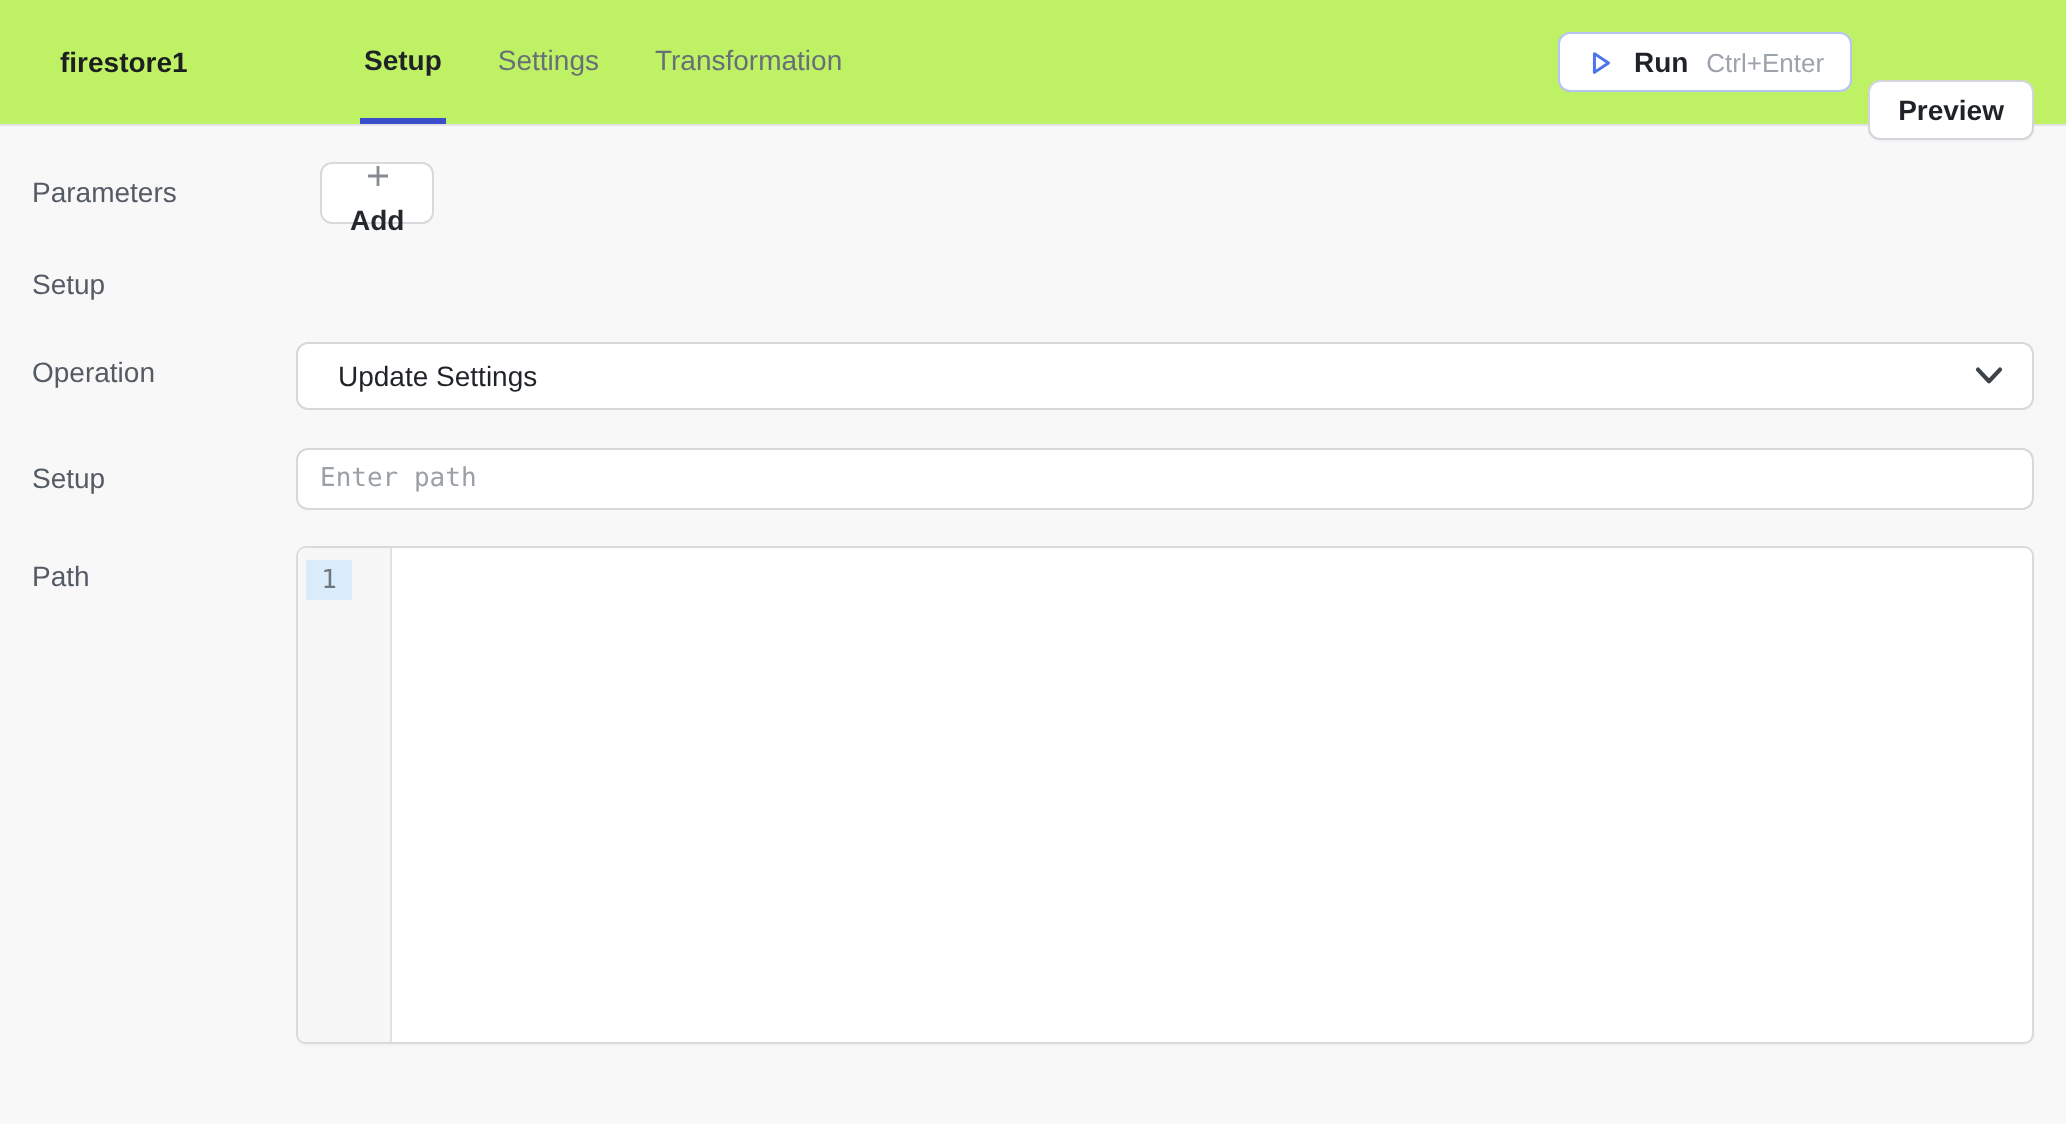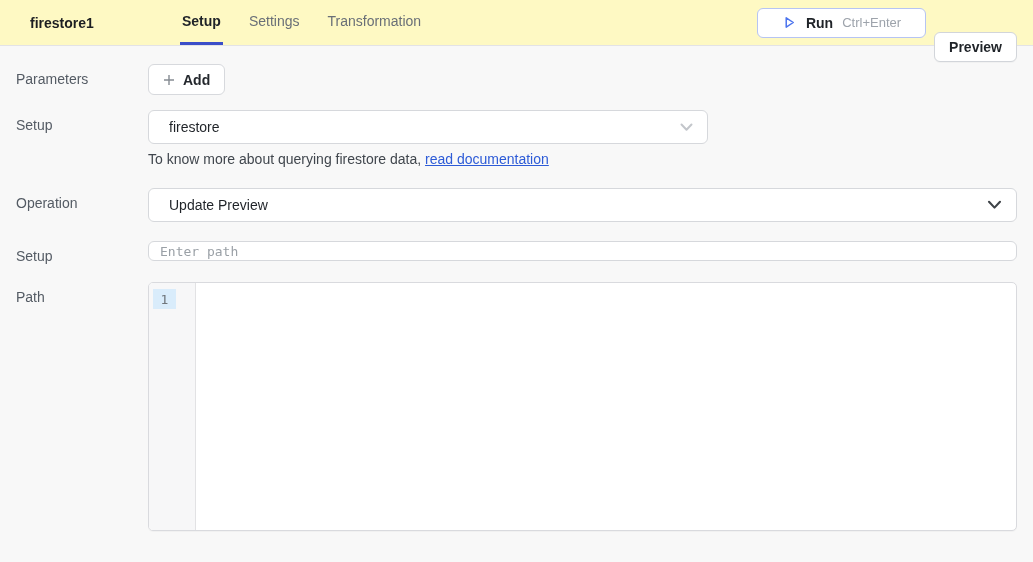--- a/index.html
+++ b/index.html
@@ -7,22 +7,22 @@
   body {
     width: 1033px; height: 562px;
     background: #f8f8f8;
     font-family: "Liberation Sans", sans-serif;
     color: #1f2328;
     overflow: hidden;
   }
 
   
   .header {
-    height: 46px;
-    background: #fef9c3;
+    height: 63px;
+    background: #bef264;
     border-bottom: 1px solid #e3e3e6;
     display: flex;
     align-items: stretch;
   }
   .title-wrap {
     width: 180px;
     padding-left: 30px;
     display: flex;
     align-items: center;
     font-size: 14px;
@@ -56,21 +56,21 @@
     border-radius: 6px;
     height: 30px;
     display: flex;
     align-items: center;
     cursor: pointer;
     font-family: inherit;
     font-size: 14px;
   }
   .run-btn {
     border: 1px solid var(--run-border, #b6c4f3);
-    padding: 0 24px;
+    padding: 0 13px;
     gap: 9px;
     text-align: center;
   }
   .run-label { font-weight: 600; color: #1f2328; }
   .run-shortcut { color: #9da3ab; font-size: 13px; }
   .preview-btn {
     border: 1px solid #d2d5da;
     padding: 0 14px;
     font-weight: 600;
     color: #1f2328;
@@ -83,30 +83,31 @@
   .content { padding: 18px 16px 0 16px; }
   .row { display: flex; align-items: flex-start; }
   .row-label {
     width: 132px;
     flex: 0 0 132px;
     padding-top: 7px;
     font-size: 14px;
     color: #545b64;
   }
 
-  .row-parameters { margin-bottom: 15px; }
+  .row-parameters { margin-bottom: 15px; gap: 12px; }
   .row-source     { margin-bottom: 21px; }
   .row-operation  { margin-bottom: 19px; }
   .row-path       { margin-bottom: 18px; }
 
   .add-btn {
     height: 31px;
     padding: 0 14px;
     gap: 8px;
     border: 1px solid #d7d9dd;
+    flex-direction: column;
   }
   .add-label { font-weight: 600; color: #24282d; }
 
   .select {
     background: #fff;
     border: 1px solid #d6d8dc;
     border-radius: 6px;
     height: 34px;
     display: flex;
     align-items: center;
@@ -115,21 +116,21 @@
   }
   .select-value { font-size: 14px; color: #1f2328; flex: 1; }
   .source-select { width: 560px; }
   .wide { width: 869px; }
 
   .helper { font-size: 14px; color: #40464d; margin-top: 7px; }
   .helper a { color: var(--link, #2d5bd7); text-decoration: underline; cursor: pointer; }
 
   .path-input {
     width: 869px;
-    height: 20px;
+    height: 31px;
     border: 1px solid #d6d8dc;
     border-radius: 6px;
     background: #fff;
     padding: 0 11px;
     font-family: "DejaVu Sans Mono", monospace;
     font-size: 13px;
     color: #404040;
     outline: none;
   }
   .path-input::placeholder { color: #9aa0a6; }
@@ -200,39 +201,26 @@
         <svg width="12" height="12" viewBox="0 0 12 12">
           <path d="M6 1 V11 M1 6 H11" stroke="#868c93" stroke-width="1.4" fill="none"></path>
         </svg>
       </span>
       <span class="add-label">Add</span>
     </button>
   </div>
 
   <div class="row row-source">
     <div class="row-label">Setup</div>
-    <div>
-      <div class="select source-select">
-        <span class="select-value">firestore</span>
-        <span class="icon">
-          <svg width="13" height="9" viewBox="0 0 13 9">
-            <polyline points="1.5,1.5 6.5,6.8 11.5,1.5" fill="none" stroke="#c3c6cb" stroke-width="2" stroke-linecap="round" stroke-linejoin="round"></polyline>
-          </svg>
-        </span>
-      </div>
-      <div class="helper">
-        <span>To know more about querying firestore data, </span><a>read documentation</a>
-      </div>
-    </div>
   </div>
 
   <div class="row row-operation">
     <div class="row-label">Operation</div>
     <div class="select wide">
-      <span class="select-value">Update Preview</span>
+      <span class="select-value">Update Settings</span>
       <span class="icon">
         <svg width="15" height="10" viewBox="0 0 15 10">
           <polyline points="2,1.8 7.5,7.6 13,1.8" fill="none" stroke="#3e4348" stroke-width="2.1" stroke-linecap="round" stroke-linejoin="round"></polyline>
         </svg>
       </span>
     </div>
   </div>
 
   <div class="row row-path">
     <div class="row-label">Setup</div>

